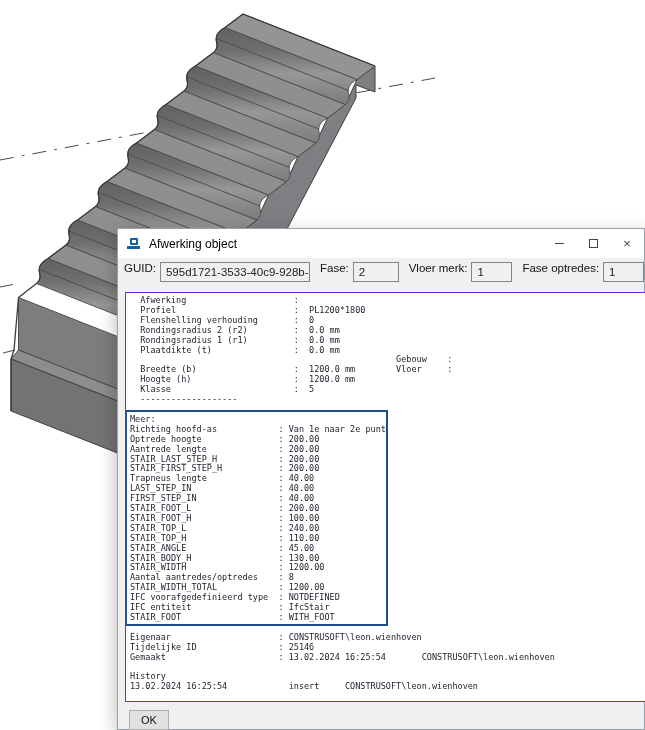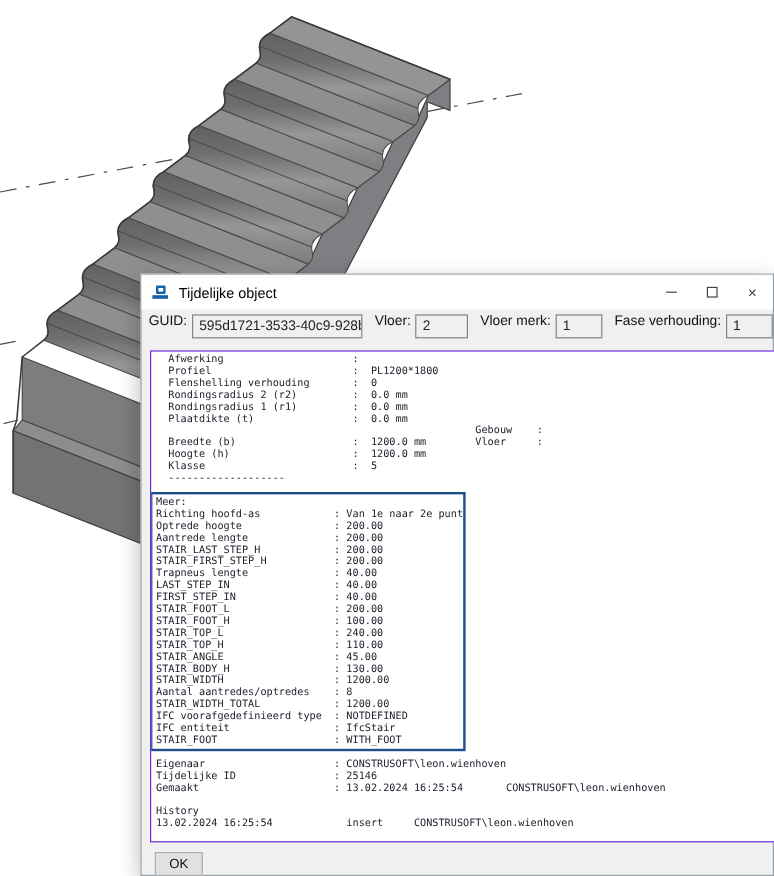--- a/index.html
+++ b/index.html
@@ -100,42 +100,42 @@
   </svg>
 
   <div class="dialog">
 
     <div class="titlebar">
       <svg class="appicon" viewBox="0 0 16 15">
         <rect x="1" y="10" width="13" height="3" fill="#1464a5"></rect>
         <rect x="4" y="2" width="8" height="7" rx="1" fill="#1464a5"></rect>
         <rect x="6" y="4" width="4" height="3" fill="#ffffff"></rect>
       </svg>
-      <span class="title">Tijdelijke object</span>
+      <span class="title">Afwerking object</span>
       <div class="winbtns">
         <span class="winbtn">
             <span class="minglyph"></span>
           </span>
         <span class="winbtn">
             <span class="maxglyph"></span>
           </span>
         <span class="winbtn">
             <span>×</span>
           </span>
       </div>
     </div>
 
     <div class="guid-row">
       <span class="lbl">GUID:</span>
       <span class="fld guid">595d1721-3533-40c9-928b-7d5fde9fb7cd</span>
-      <span class="lbl" style="margin-left:10px">Vloer:</span>
+      <span class="lbl" style="margin-left:10px">Fase:</span>
       <span class="fld small">2</span>
       <span class="lbl" style="margin-left:10px">Vloer merk:</span>
       <span class="fld tiny">1</span>
-      <span class="lbl" style="margin-left:10px">Fase verhouding:</span>
+      <span class="lbl" style="margin-left:10px">Fase optredes:</span>
       <span class="fld tiny">1</span>
     </div>
 
     <div class="info-area">
       <pre>  Afwerking                     :
   Profiel                       :  PL1200*1800
   Flenshelling verhouding       :  0
   Rondingsradius 2 (r2)         :  0.0 mm
   Rondingsradius 1 (r1)         :  0.0 mm
   Plaatdikte (t)                :  0.0 mm

